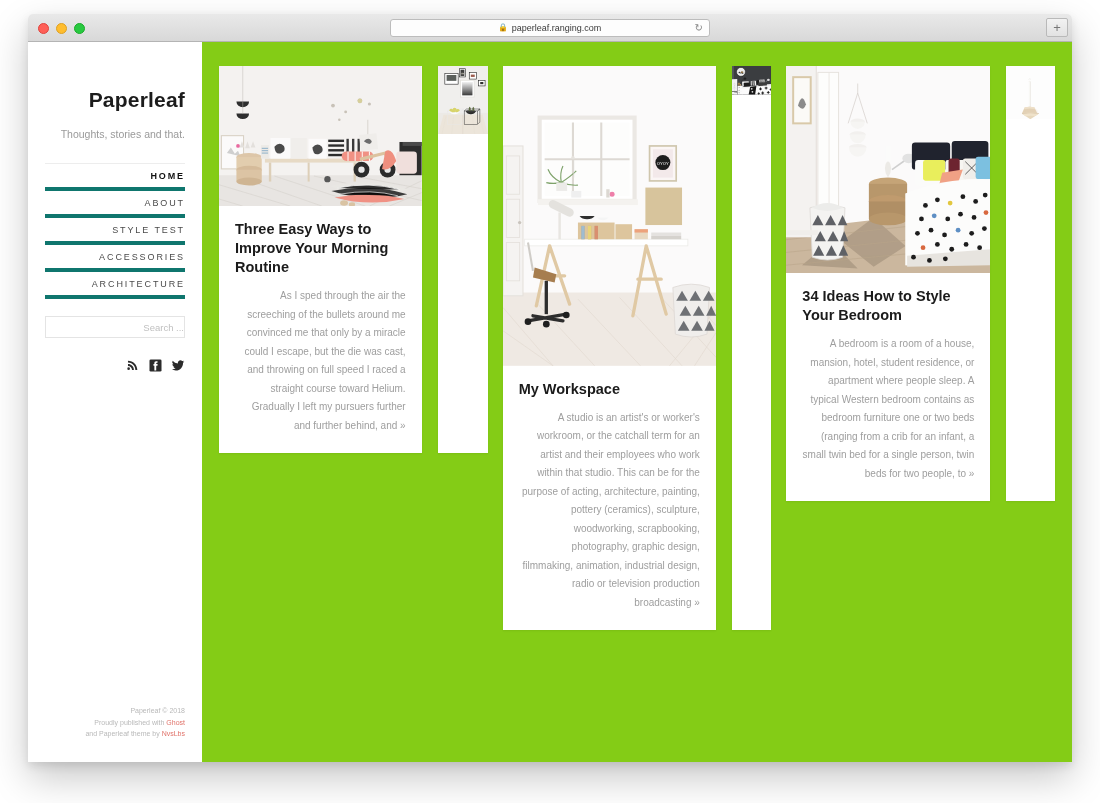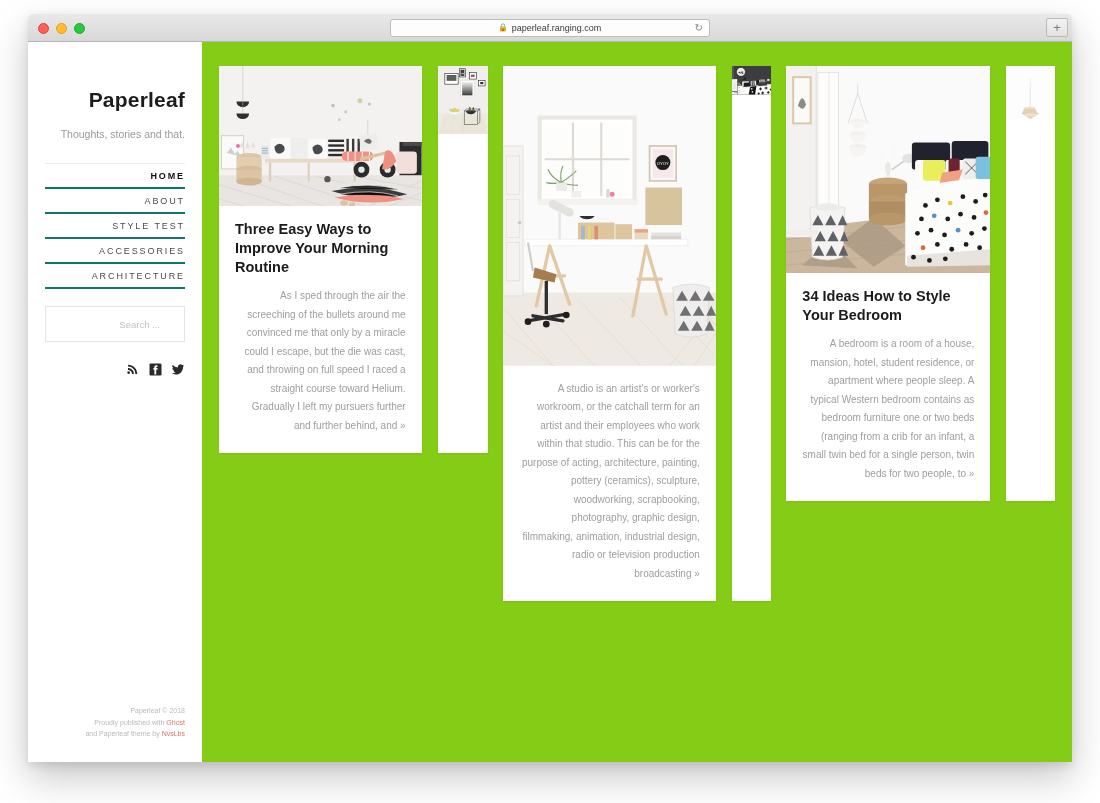--- a/index.html
+++ b/index.html
@@ -115,38 +115,38 @@
   }
   .blog-tagline {
     text-align: right;
     font-size: 10.5px;
     color: #9a9a9a;
     margin-bottom: 23px;
   }
 
   .nav { border-top: 1px solid #ededed; }
   .nav-item {
-    border-bottom: 2px solid #0f766e;
+    border-bottom: 4px solid #0f766e;
     text-align: right;
     padding: 6.5px 0;
     font-size: 9px;
     letter-spacing: 1.9px;
     color: #4a4a4a;
     cursor: pointer;
   }
   .nav-item.active { font-weight: bold; color: #111; }
 
   .search-wrap { margin-top: 17px; }
   .search-input {
     width: 100%;
-    height: 36px;
+    height: 22px;
     border: 1px solid #e4e4e4;
     background: #fff;
     text-align: right;
-    padding: 0 24px;
+    padding: 0 0;
     font-size: 9.5px;
     color: #8d8d8d;
     font-family: "Liberation Sans", sans-serif;
     outline: none;
   }
   .search-input::placeholder { color: #c0c0c0; }
 
   .social {
     margin-top: 20px;
     display: flex;
@@ -523,20 +523,21 @@
                 <path d="M240 282 l7 -12 l7 12z"></path>
               <path d="M212 300 l7 -12 l7 12z"></path>
                 <path d="M228 300 l7 -12 l7 12z"></path>
                 <path d="M244 300 l6 -12 l6 12z"></path>
               <path d="M210 318 l7 -12 l7 12z"></path>
                 <path d="M226 318 l7 -12 l7 12z"></path>
                 <path d="M242 318 l6 -12 l6 12z"></path>
             </g>
           </svg>
           <div class="card-body">
+            <h2 class="card-title">My Workspace</h2>
             <p class="card-excerpt">A studio is an artist's or worker's workroom, or the catchall term for an artist and their employees who work within that studio. This can be for the purpose of acting, architecture, painting, pottery (ceramics), sculpture, woodworking, scrapbooking, photography, graphic design, filmmaking, animation, industrial design, radio or television production broadcasting »</p>
           </div>
         </article>
 
         <article class="card">
           <svg class="photo" viewBox="0 0 256 185">
             <rect width="256" height="185" fill="#3b3d40"></rect>
             <rect x="0" y="0" width="12" height="185" fill="#55585c"></rect>
 
             <circle cx="58" cy="38" r="29" fill="#eeeeee" stroke="#141414" stroke-width="3.5"></circle>

